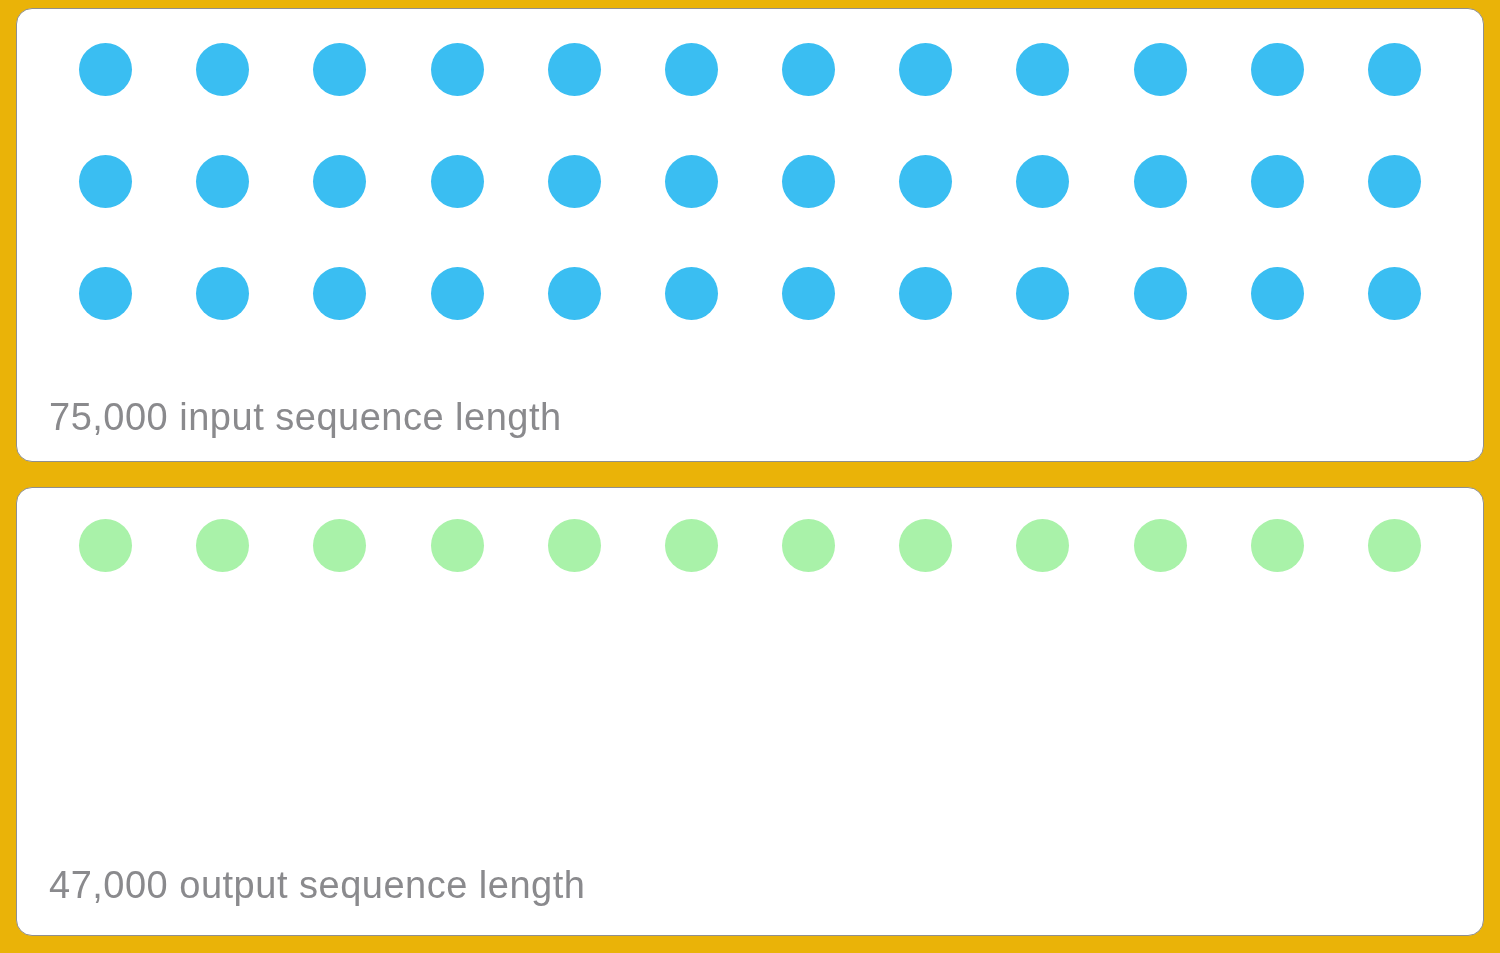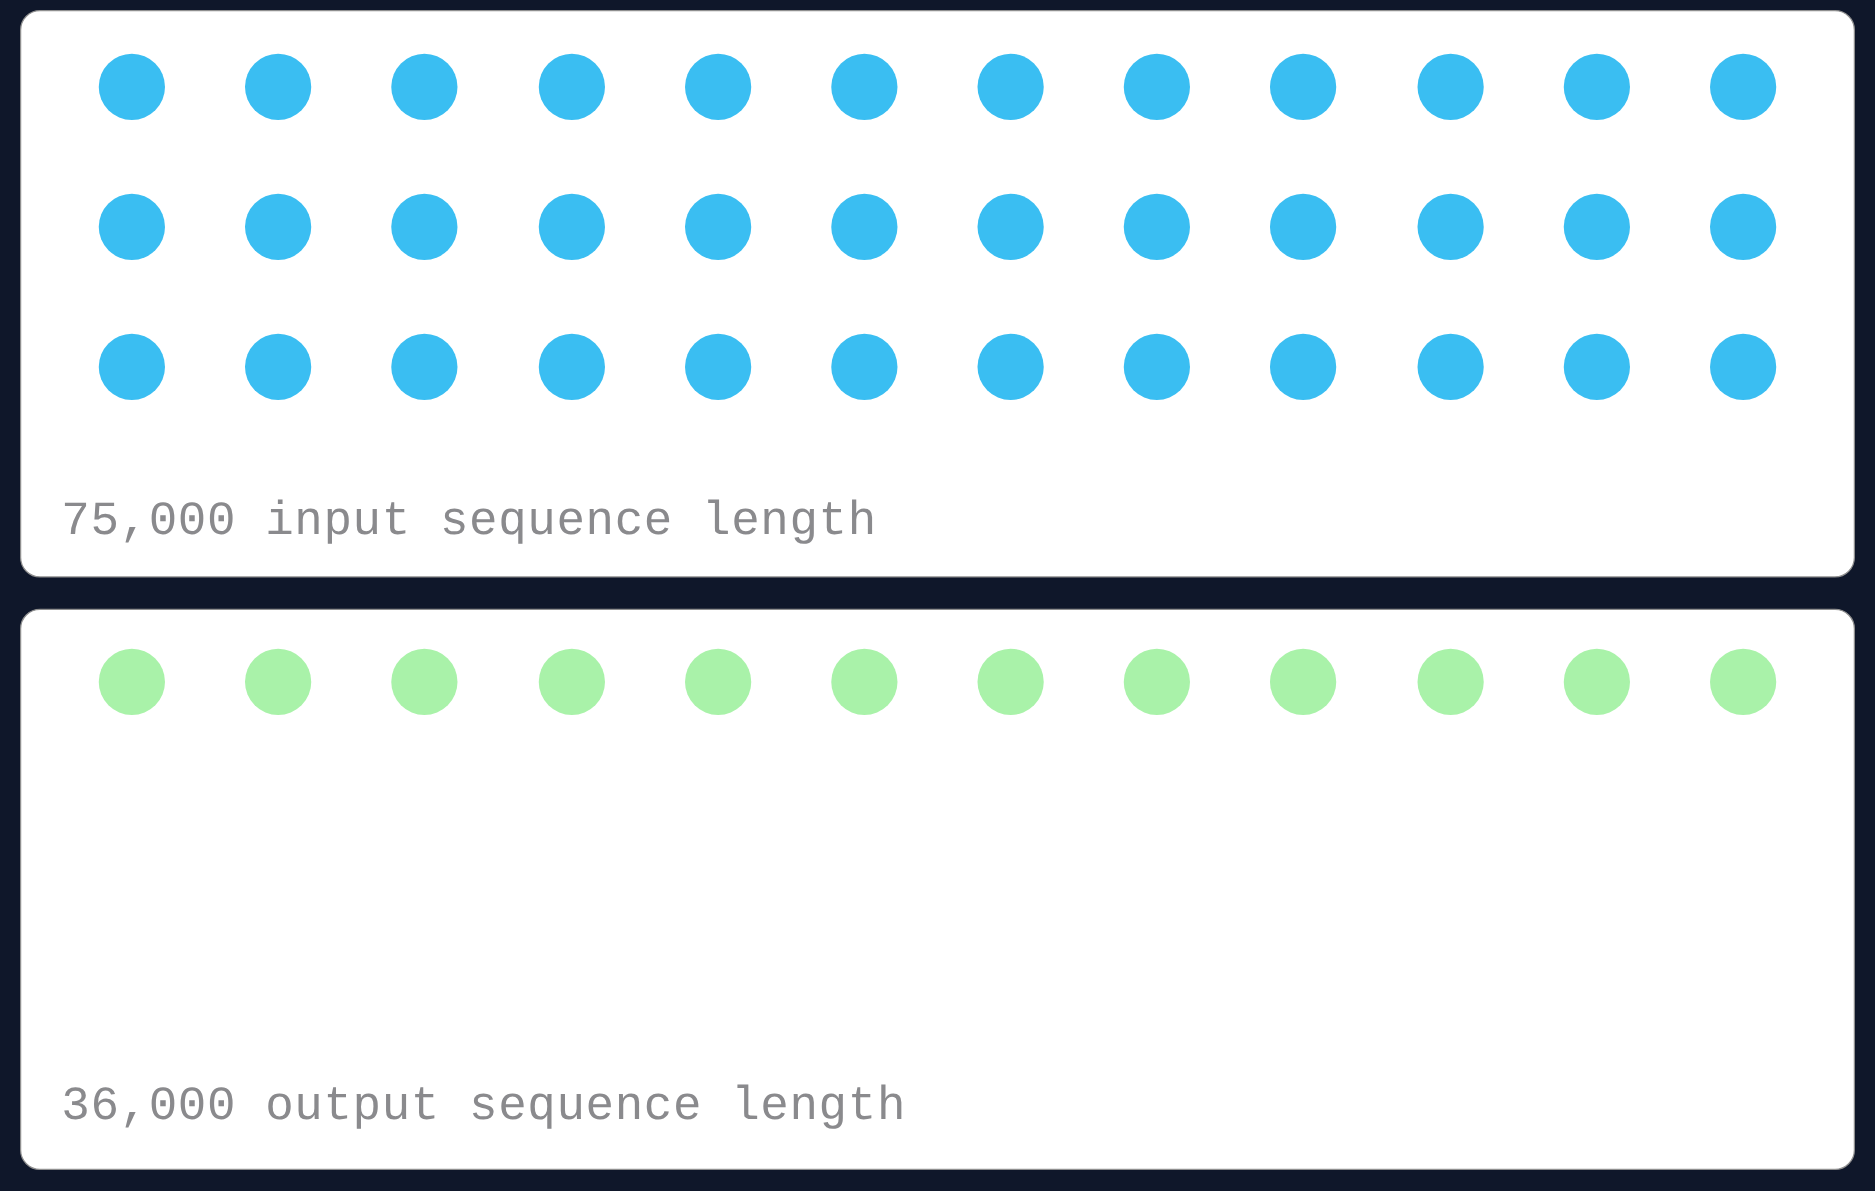--- a/index.html
+++ b/index.html
@@ -5,23 +5,22 @@
   html, body {
     margin: 0;
     padding: 0;
     background: #ffffff;
     font-family: "Liberation Sans", sans-serif;
   }
   .canvas {
     position: relative;
     width: 1500px;
     height: 953px;
-    background: #0f172a;
+    background: #eab308;
     overflow: hidden;
-    font-family: Liberation Mono, monospace;
   }
   .panel {
     position: absolute;
     left: 16px;
     right: 16px;
     box-sizing: border-box;
     background: #ffffff;
     border: 1.5px solid #8f8f8f;
     border-radius: 16px;
   }
@@ -124,16 +123,16 @@
           <div class="dot" style="background: rgb(169, 242, 169);"></div>
           <div class="dot" style="background: rgb(169, 242, 169);"></div>
           <div class="dot" style="background: rgb(169, 242, 169);"></div>
           <div class="dot" style="background: rgb(169, 242, 169);"></div>
           <div class="dot" style="background: rgb(169, 242, 169);"></div>
           <div class="dot" style="background: rgb(169, 242, 169);"></div>
           <div class="dot" style="background: rgb(169, 242, 169);"></div>
           <div class="dot" style="background: rgb(169, 242, 169);"></div>
         </div>
       </div>
-    <div class="panel-label" style="color: rgb(138, 138, 141);">36,000 output sequence length</div>
+    <div class="panel-label" style="color: rgb(138, 138, 141);">47,000 output sequence length</div>
   </div>
 
 </div>
 
 </body></html>

